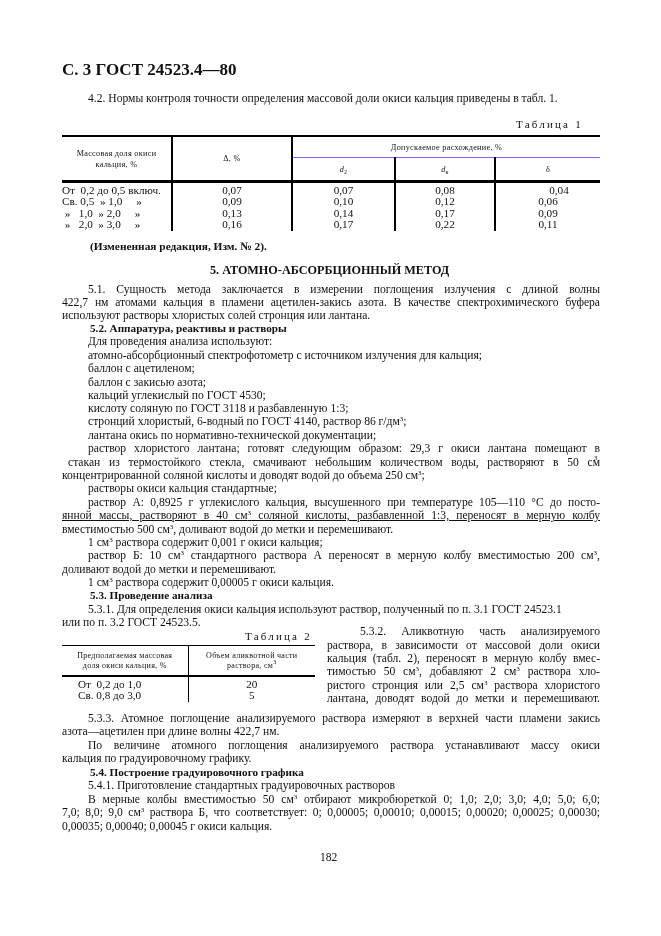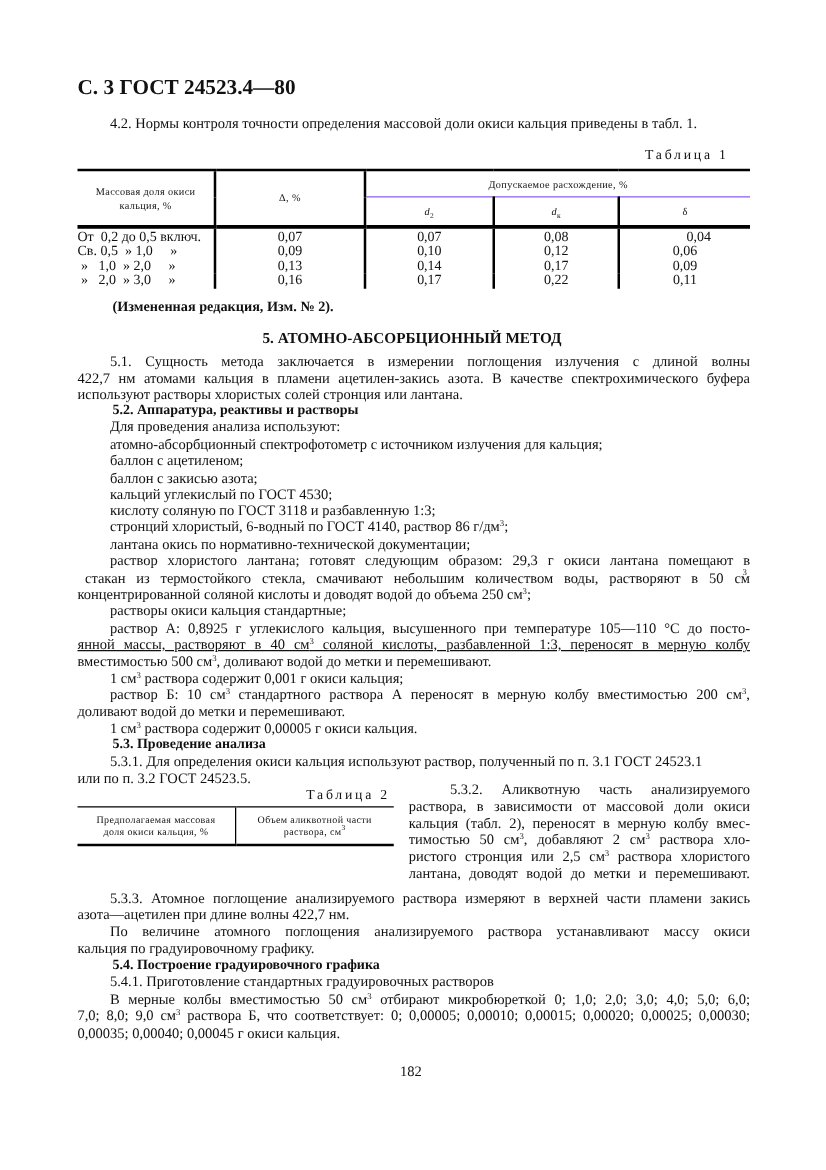--- a/index.html
+++ b/index.html
@@ -131,20 +131,28 @@
 <table class="t2">
   <colgroup>
       <col style="width:126px">
       <col style="width:127px">
     </colgroup>
   <tbody>
       <tr>
     <th style="border-top:1px solid #000;border-bottom:2px solid #000;height:29px;padding:0 8px;">Предполагаемая массовая доля окиси кальция, %</th>
     <th style="border-top:1px solid #000;border-bottom:2px solid #000;border-left:1px solid #000;padding:0 12px;"><span>Объем аликвотной части раствора, см</span><sup style="font-size:6px;">3</sup></th>
   </tr>
+  <tr>
+    <td style="padding-left:16px;padding-top:2px;white-space:pre;">От  0,2 до 1,0</td>
+    <td style="border-left:1px solid #000;text-align:center;padding-top:2px;">20</td>
+  </tr>
+  <tr>
+    <td style="padding-left:16px;white-space:pre;">Св. 0,8 до 3,0</td>
+    <td style="border-left:1px solid #000;text-align:center;">5</td>
+  </tr>
 </tbody>
   </table>
 
 <div class="abs p just" style="left:360px;top:625px;width:240px;">5.3.2. Аликвотную  часть  анализируемого</div>
 <div class="abs p just" style="left:327px;top:639px;width:273px;">раствора, в зависимости от массовой доли окиси</div>
 <div class="abs p just" style="left:327px;top:652px;width:273px;">кальция (табл. 2), переносят в мерную колбу вмес-</div>
 <div class="abs p" style="left:327px;top:665px;width:273px;text-align:justify;text-align-last:justify;white-space:normal;"><span>тимостью 50 см</span><sup>3</sup><span>, добавляют 2 см</span><sup>3</sup><span> раствора хло-</span></div>
 <div class="abs p" style="left:327px;top:679px;width:273px;text-align:justify;text-align-last:justify;white-space:normal;"><span>ристого стронция или 2,5 см</span><sup>3</sup><span> раствора хлористого</span></div>
 <div class="abs p just" style="left:327px;top:692px;width:273px;">лантана, доводят водой до метки и перемешивают.</div>
 

